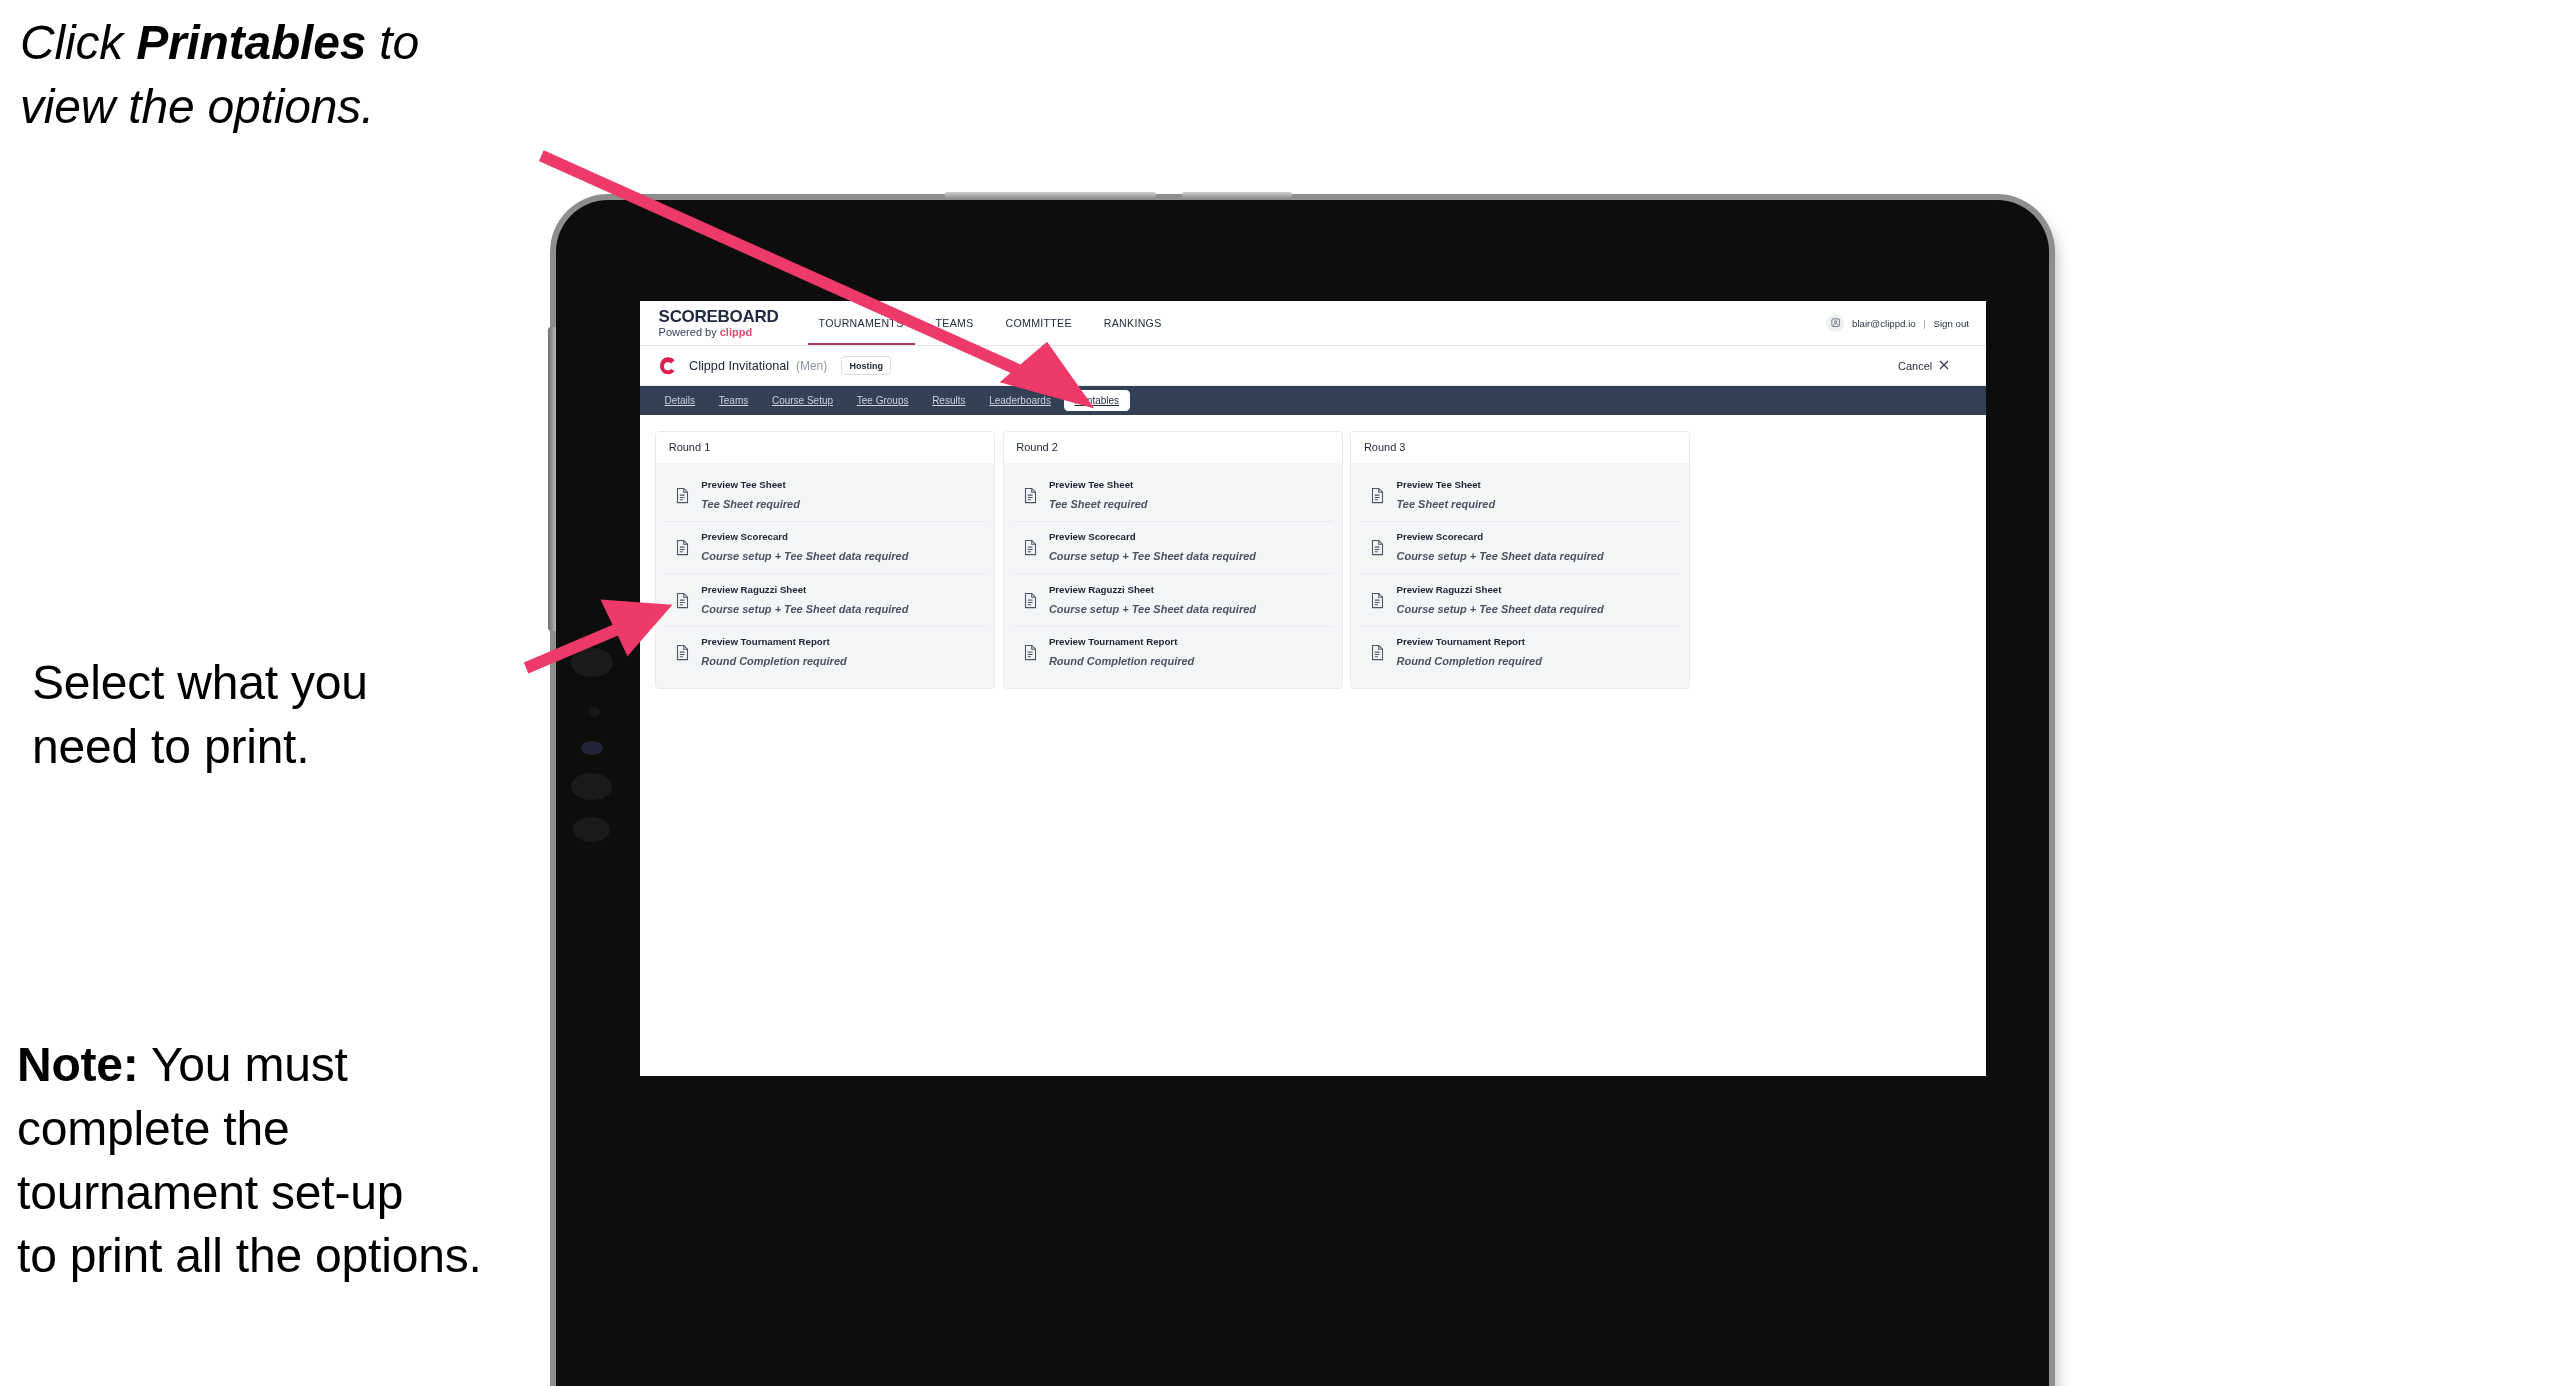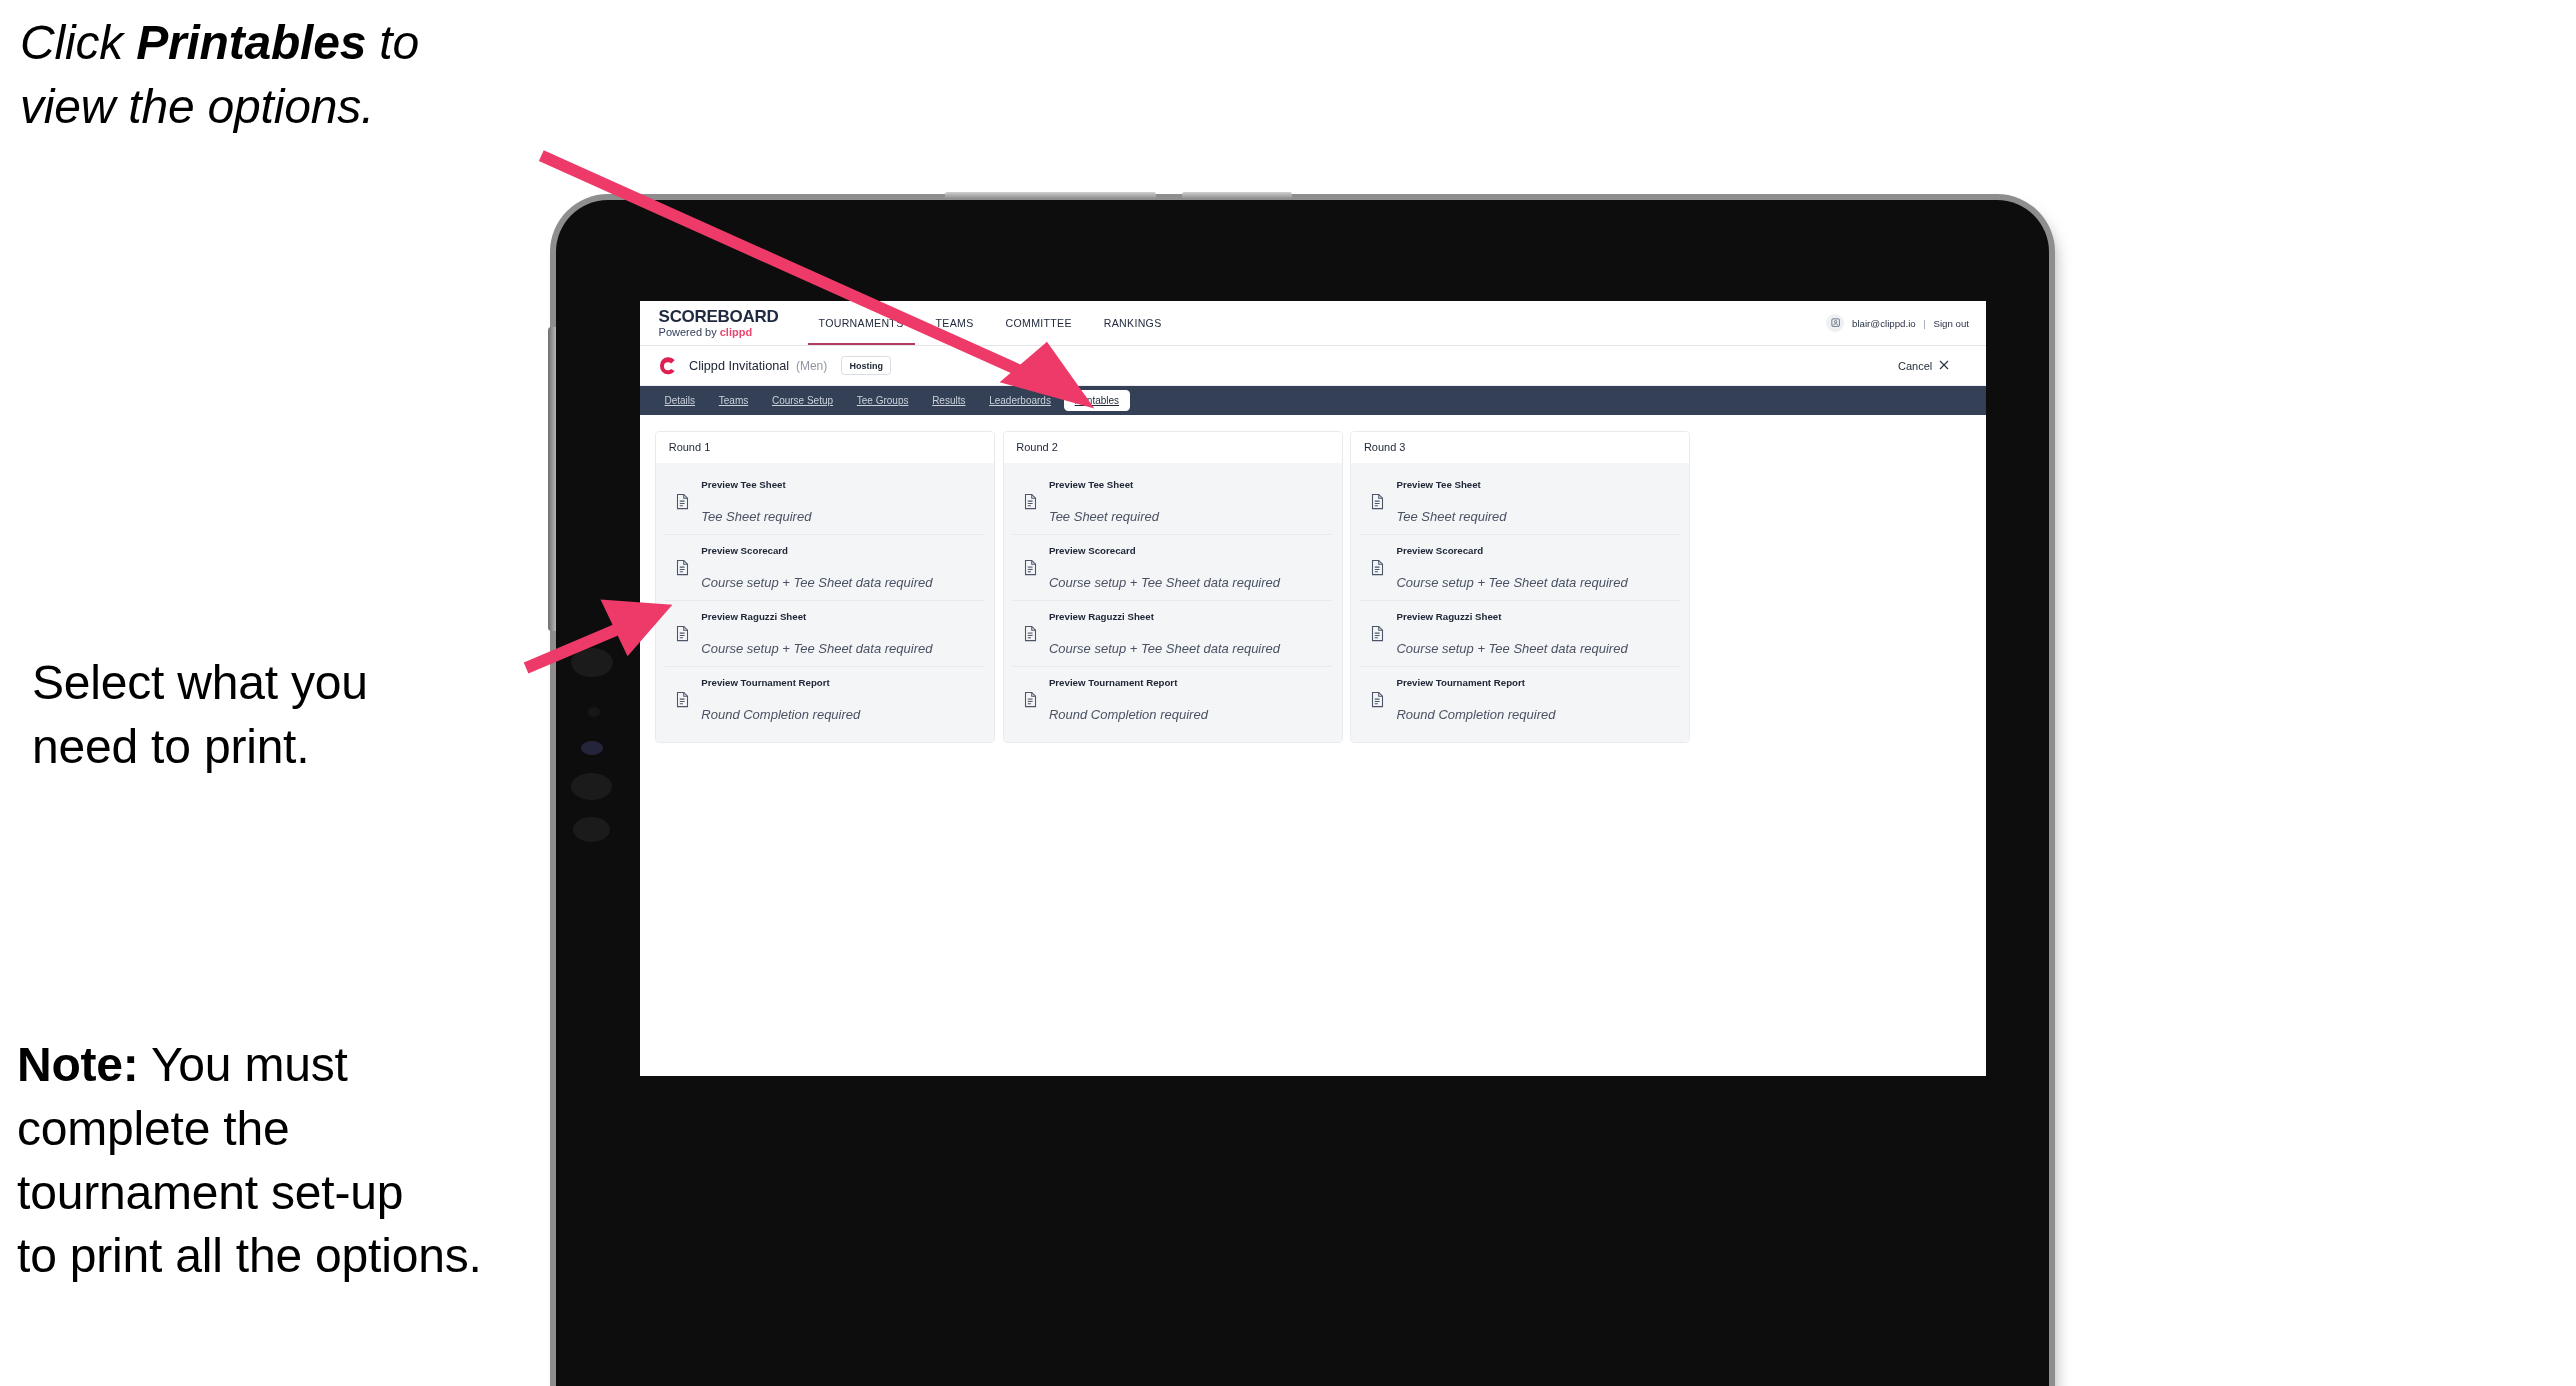--- a/index.html
+++ b/index.html
@@ -283,32 +283,33 @@
     background: #f4f5f7;
     border-bottom: 0.8px solid #e7e9ec;
     cursor: pointer;
   }
   .doc-row:last-child { border-bottom: none; }
   .doc-icon {
     flex: 0 0 auto;
     width: 15px; height: 17px;
     color: #4d5668;
   }
-  .doc-text { display: flex; flex-direction: column; gap: 18px; }
+  .doc-text { display: flex; flex-direction: column; gap: 7px; }
   .doc-title {
     font-size: 9.7px;
     font-weight: 700;
     color: #202838;
     line-height: 1.25;
   }
   .doc-sub {
-    font-size: 13px;
+    font-size: 11px;
     font-style: italic;
     color: #4a5263;
     line-height: 1.25;
+    font-weight: bold;
   }
 </style>
 </head>
 <body>
 
 <div class="annot" id="annot-click"><span>Click </span><b>Printables</b><span> to
 view the options.</span></div>
 
 <div class="annot" id="annot-select">Select what you
  need to print.</div>

